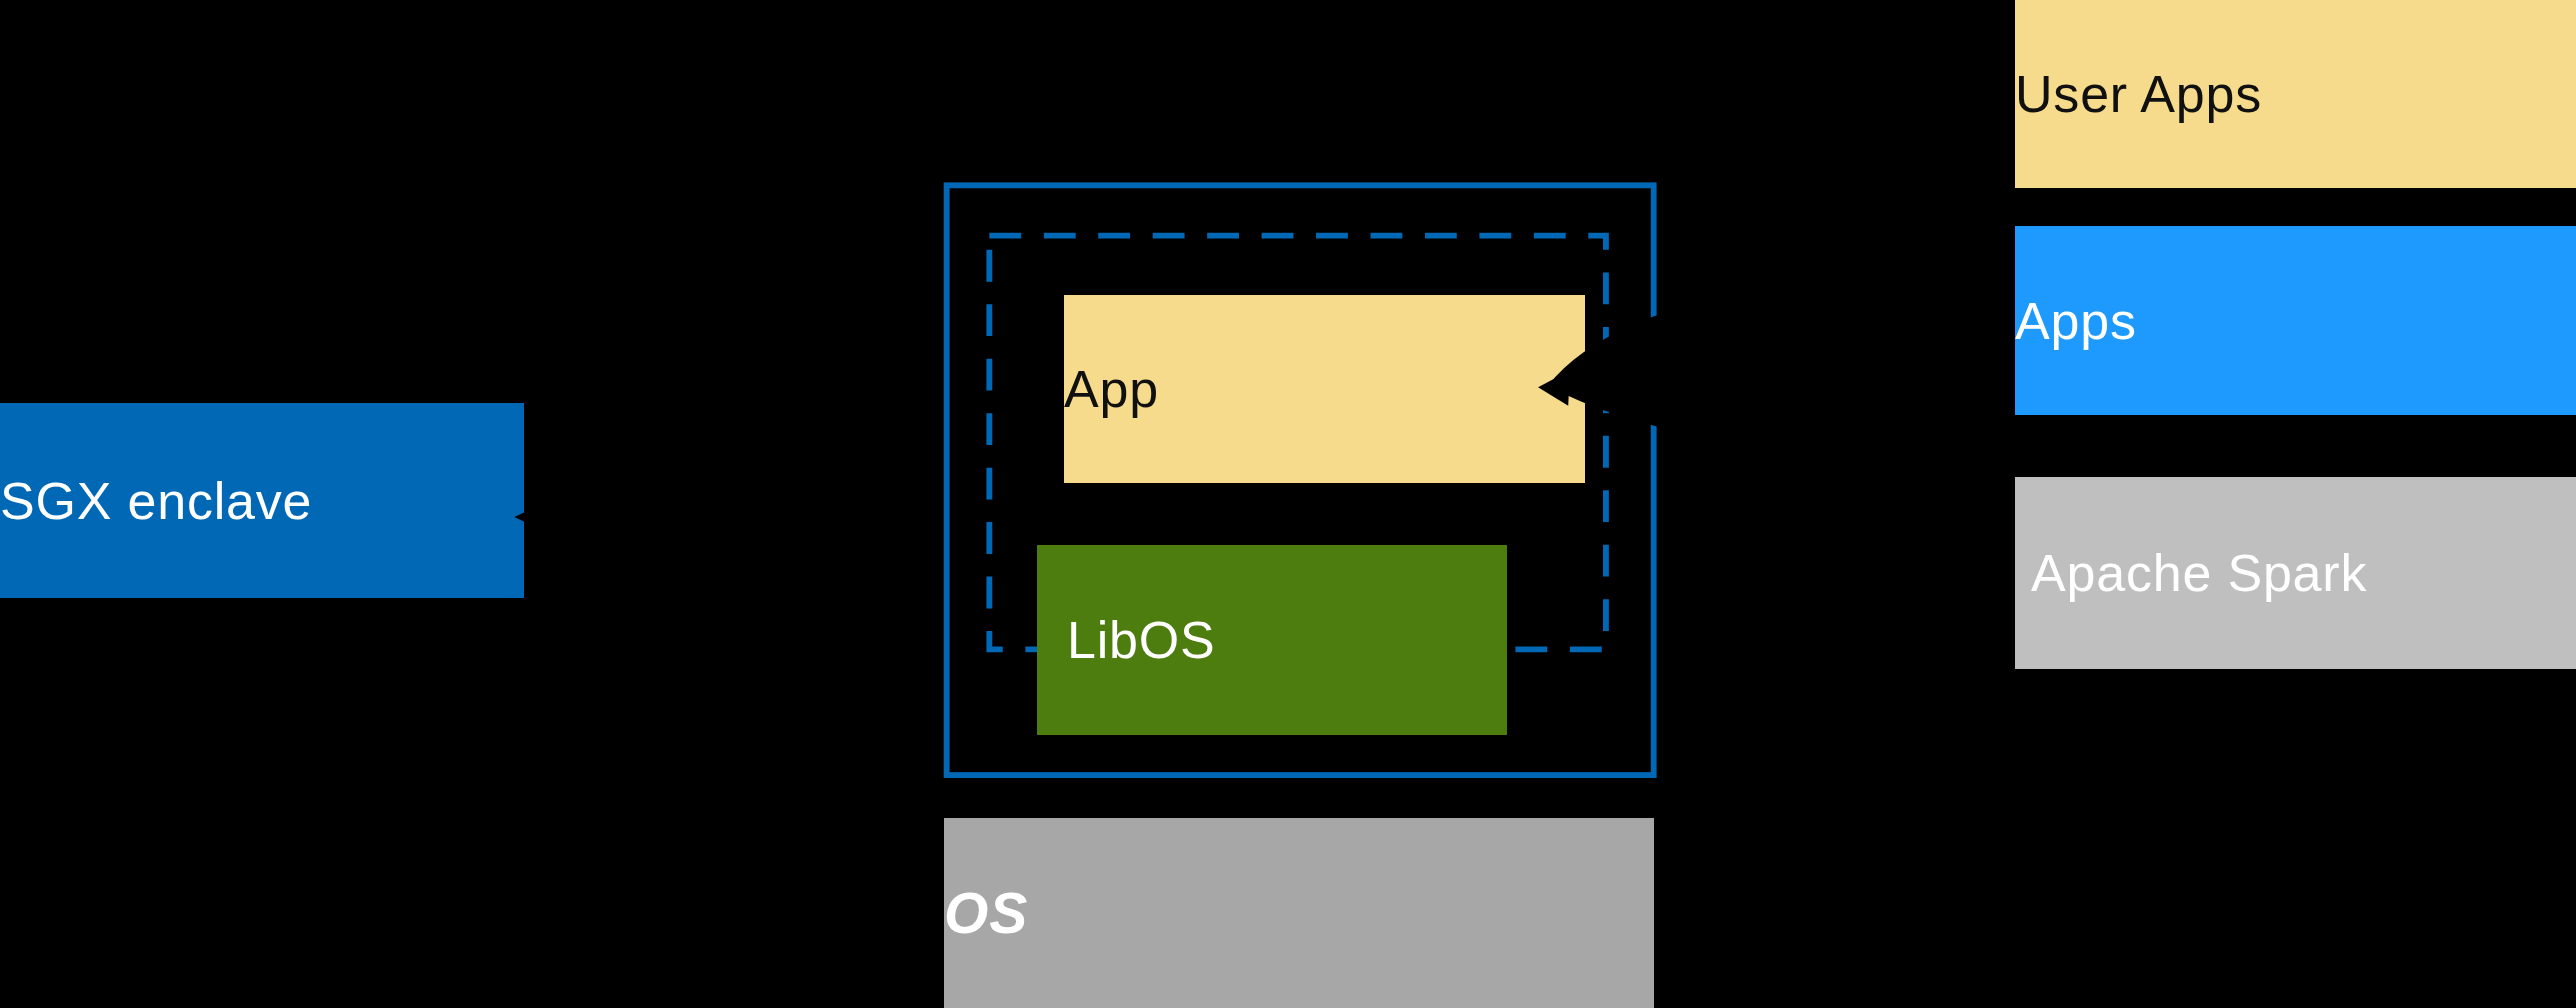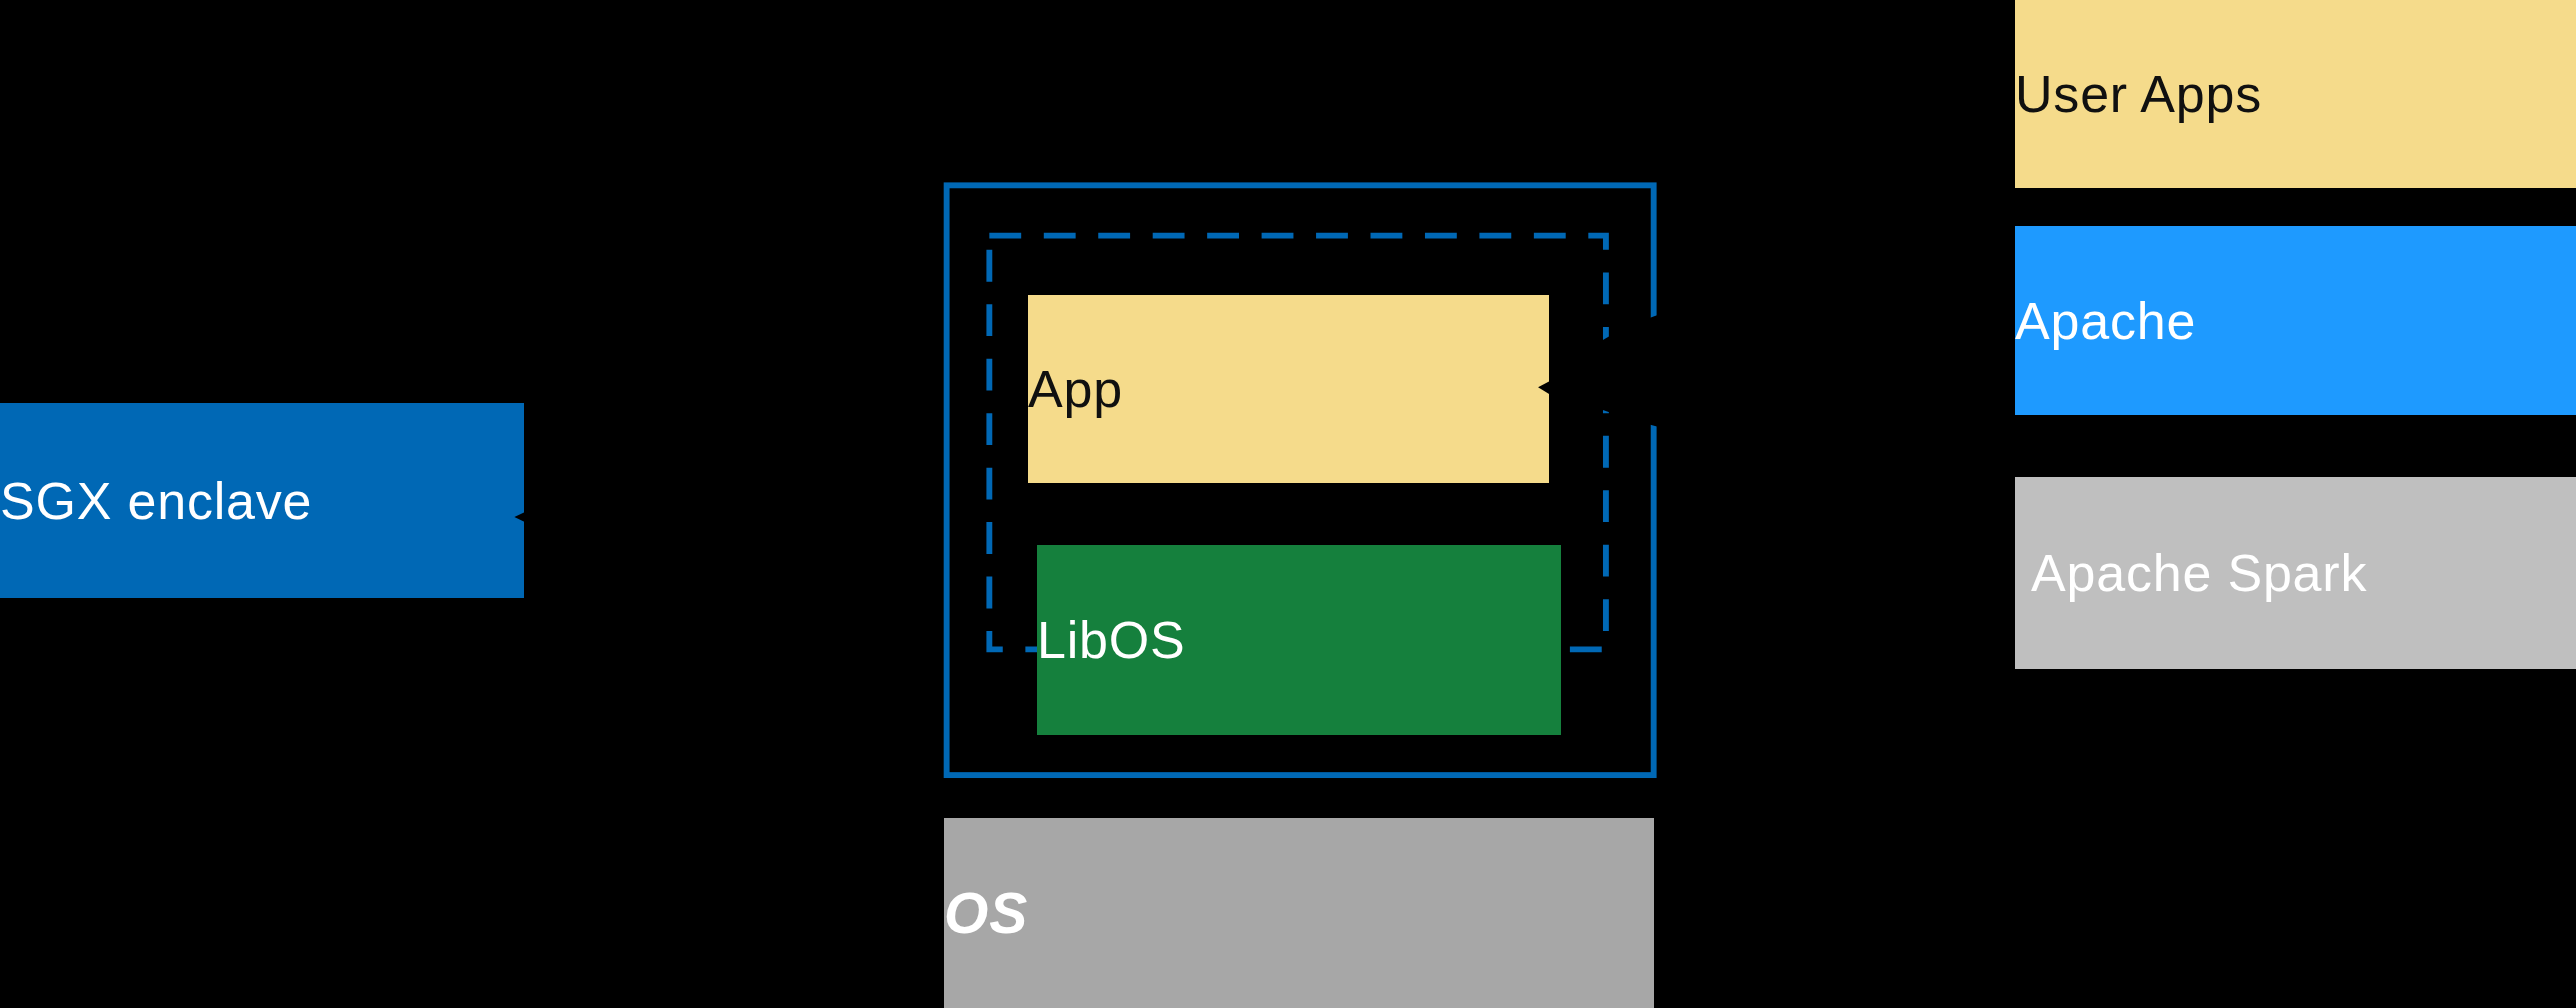--- a/index.html
+++ b/index.html
@@ -17,22 +17,22 @@
   .layer-arrows { z-index: 3; pointer-events: none; }
 
   .label { font-size: 52px; letter-spacing: 0.8px; white-space: nowrap; }
   .label-dark  { color: #101010; }
   .label-light { color: #ffffff; }
 
   
   .sgx-box   { left: 0px;    top: 403px; width: 524px; height: 195px; background: #0068B5; }
 
   
-  .app-box   { left: 1028px; top: 295px; width: 521px; height: 188px; background: #F5DB8B; }
-  .libos-box { left: 1037px; top: 545px; width: 524px; height: 190px; background: #15803d; }
+  .app-box   { left: 1064px; top: 295px; width: 521px; height: 188px; background: #F5DB8B; }
+  .libos-box { left: 1037px; top: 545px; width: 440px; height: 190px; background: #4d7c0f; padding-left: 30px; }
   .os-box    { left: 944px; top: 818px; width: 710px; height: 190px; background: #A7A7A7; font-style: italic; }
   .os-box .label { font-weight: bold; font-size: 57px; }
 
   
   .userapps-box { left: 2015px; top: 0px;   width: 561px; height: 188px; background: #F5DB8B; }
   .bigdl-box    { left: 2015px; top: 226px; width: 561px; height: 189px; background: #1E9AFF; }
   .spark-box    { left: 2015px; top: 477px; width: 561px; height: 192px; background: #BFBFBF; padding-left: 16px; }
 </style>
 </head>
 <body>
@@ -58,21 +58,21 @@
 
   <div class="box os-box">
     <span class="label label-light">OS</span>
   </div>
 
   <div class="box userapps-box">
     <span class="label label-dark">User Apps</span>
   </div>
 
   <div class="box bigdl-box">
-    <span class="label label-light">Apache</span>
+    <span class="label label-light">Apps</span>
   </div>
 
   <div class="box spark-box">
     <span class="label label-light">Apache Spark</span>
   </div>
 
   <svg class="layer layer-arrows" viewBox="0 0 3075 1204">
 
     <path d="M 1848 460 Q 1950 330, 2370 320 L 2370 560 Q 1990 540, 1848 460 Z" fill="#000000"></path>
     <path d="M 1836 462 L 1874 442 L 1872 484 Z" fill="#000000"></path>

